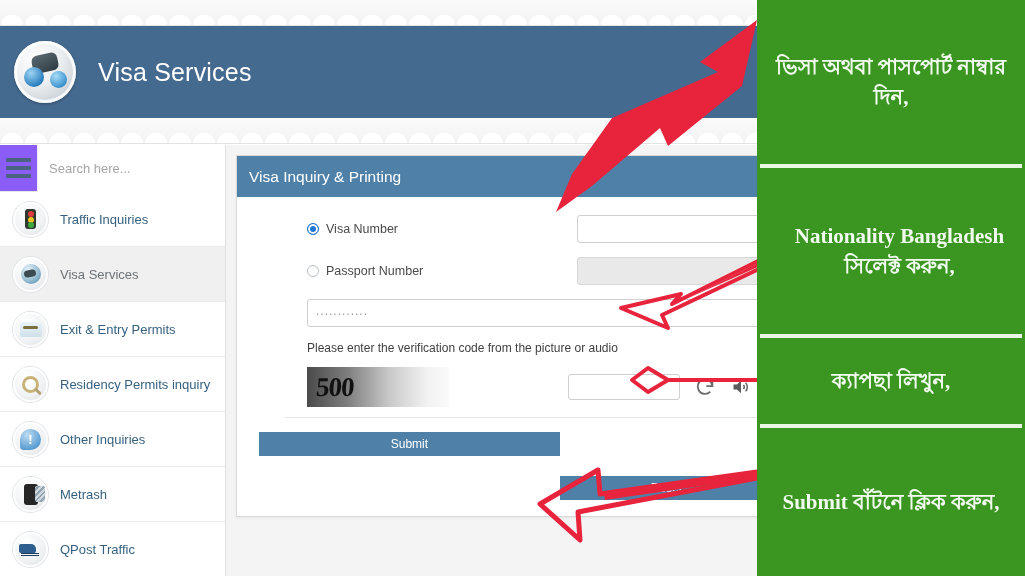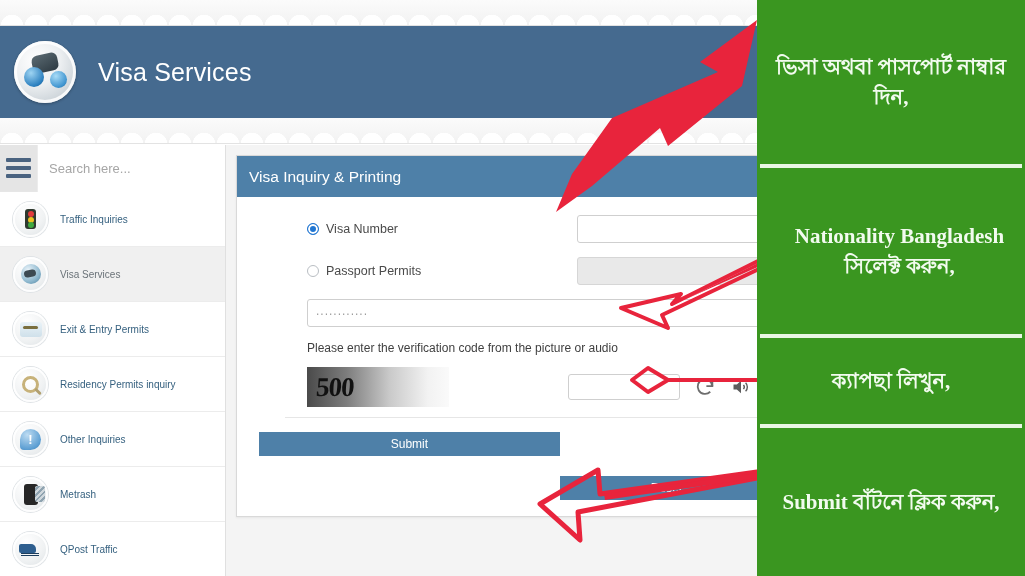--- a/index.html
+++ b/index.html
@@ -45,39 +45,39 @@
      background: radial-gradient(circle at 35% 30%, #a9dcf7, #3d93cf 70%, #1d5a86);
      right:9px; top:30px; }
   .logo-badge .g3 { position:absolute; width:26px; height:18px; border-radius:6px;
      background: linear-gradient(160deg,#5b6a72,#2d3a42); left:18px; top:13px;
      transform: rotate(-12deg); }
   .site-title { color:#fff; font-size:25px; margin-left:22px; letter-spacing:.2px; }
 
   
   .content { position:absolute; left:0; top:145px; width:758px; height:431px; background:#fff; }
 
-  .sidebar { position:absolute; left:0; top:0; width:226px; height:431px; background:#e5e5e5;
+  .sidebar { position:absolute; left:0; top:0; width:226px; height:431px; background:#8b5cf6;
              border-right:1px solid #e0e0e0; }
   .search-row { height:47px; display:flex; align-items:center; border-bottom:1px solid #e6e6e6; }
   .burger { width:57px; height:47px; display:flex; flex-direction:column; justify-content:center;
             align-items:center; gap:4px; border-right:1px solid #ececec; cursor:pointer; }
   .burger span { display:block; width:25px; height:4px; background:#4a6380; border-radius:1px; }
   .search-input { flex:1; height:47px; border:none; outline:none; font-size:13px; color:#9a9a9a;
                   padding-left:11px; background:#fff; font-family:"Liberation Sans", sans-serif; }
   .search-input::placeholder { color:#a6a6a6; }
 
   .nav-item { height:55px; display:flex; align-items:center; padding-left:13px;
               border-bottom:1px solid #ececec; cursor:pointer; background:#fff; }
   .nav-item.active { background:#f0f0f0; }
   .nav-icon { width:35px; height:35px; border-radius:50%; flex:0 0 35px;
               background: radial-gradient(circle at 38% 30%, #ffffff, #f0f2f3 55%, #dadfe2 100%);
               box-shadow: inset 0 0 0 2px rgba(255,255,255,.9), 0 0 0 1px #dfe3e6;
               display:flex; align-items:center; justify-content:center; font-size:15px; line-height:1;
               overflow:hidden; position:relative; }
-  .nav-label { margin-left:12px; font-size:10px; color:#35607f; }
+  .nav-label { margin-left:12px; font-size:13px; color:#35607f; }
   .nav-item.active .nav-label { color:#6a7278; }
 
   
   .ic-traffic { width:11px; height:20px; background:#2f3a2f; border-radius:3px; position:relative; }
   .ic-traffic i { position:absolute; left:2.5px; width:6px; height:6px; border-radius:50%; }
   .ic-traffic i:nth-child(1){ top:1.5px; background:#e03b3b; }
   .ic-traffic i:nth-child(2){ top:7.5px; background:#ecc320; }
   .ic-traffic i:nth-child(3){ top:13px; background:#3fa83f; }
   .ic-globe { width:20px; height:20px; border-radius:50%;
      background: radial-gradient(circle at 35% 30%, #e9f3f9, #8fb9cf 60%, #4a7f9e); position:relative; }
@@ -255,21 +255,21 @@
               <label class="flabel">
                 <span class="radio on"></span>
                 <span>Visa Number</span>
               </label>
               <input class="inp" type="text" value="" style="">
             </div>
 
             <div class="frow">
               <label class="flabel">
                 <span class="radio"></span>
-                <span>Passport Permits</span>
+                <span>Passport Number</span>
               </label>
               <input class="inp disabled" type="text" disabled="" value="" style="">
             </div>
 
             <div class="frow">
               <div class="sel">............</div>
             </div>
 
             <div class="hint">Please enter the verification code from the picture or audio</div>
 

